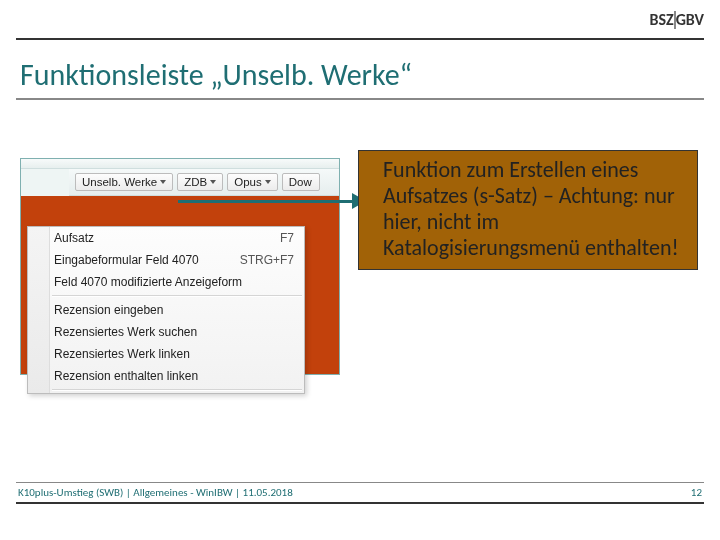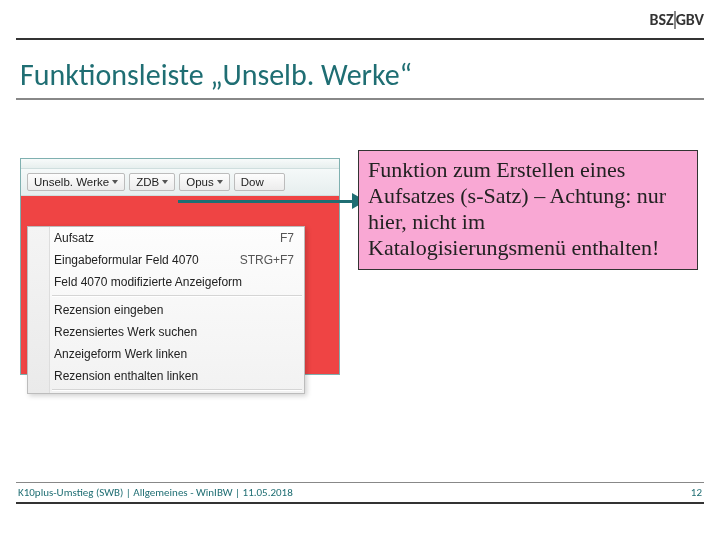--- a/index.html
+++ b/index.html
@@ -59,20 +59,21 @@
     height: 10px;
     background: linear-gradient(#f7fafa,#e7efee);
     border-bottom: 1px solid #cfdede;
   }
   .toolbar {
     display: flex;
     gap: 4px;
     padding: 4px 6px;
     background: linear-gradient(#f5f9f9,#e6eeee);
     border-bottom: 1px solid #cfdede;
+    margin-left: 48px;
   }
   .tb-btn {
     background: linear-gradient(#fdfdfd,#ececec);
     border: 1px solid #bcbcbc;
     border-radius: 2px;
     padding: 2px 6px;
     display: flex;
     align-items: center;
     gap: 3px;
     font-size: 11.5px;
@@ -114,34 +115,33 @@
   .menu-sep {
     height: 0;
     border-top: 1px solid #d5d5d5;
     border-bottom: 1px solid #fff;
     margin: 2px 2px 2px 24px;
   }
   .shortcut { color: #555; }
   .shot-body {
     height: 178px;
     position: relative;
-    background: #ef4444;
+    background: #c2410c;
   }
   
   .callout {
     position: absolute;
     top: 150px; left: 358px;
     width: 340px;
     border: 1px solid #333;
-    padding: 6px 10px 8px 9px;
+    padding: 6px 10px 8px 24px;
     font-size: 22px;
     line-height: 1.18;
     color: #222;
-    background: #f9a8d4;
-    font-family: Liberation Serif, serif;
+    background: #a16207;
   }
   
   .arrow-wrap {
     position: absolute;
     top: 193px; left: 178px;
     width: 188px; height: 18px;
   }
   .arrow-line {
     position: absolute;
     top: 7px; left: 0; width: 176px; height: 3px;
@@ -192,21 +192,21 @@
       <span class="tb-caret"></span>
     </div>
     <div class="tb-btn">
       <span>ZDB</span>
       <span class="tb-caret"></span>
     </div>
     <div class="tb-btn">
       <span>Opus</span>
       <span class="tb-caret"></span>
     </div>
-    <div class="tb-btn" style="padding-right:20px">
+    <div class="tb-btn" style="padding-right:7px">
       <span>Dow</span>
     </div>
   </div>
   <div class="shot-body">
     <div class="dropdown">
       <div class="menu-icon-col"></div>
       <div class="menu-items">
         <div class="menu-item">
           <span>Aufsatz</span>
           <span class="shortcut">F7</span>
@@ -220,21 +220,21 @@
           <span class="shortcut"></span>
         </div>
         <div class="menu-sep"></div>
         <div class="menu-item">
           <span>Rezension eingeben</span>
         </div>
         <div class="menu-item">
           <span>Rezensiertes Werk suchen</span>
         </div>
         <div class="menu-item">
-          <span>Anzeigeform Werk linken</span>
+          <span>Rezensiertes Werk linken</span>
         </div>
         <div class="menu-item">
           <span>Rezension enthalten linken</span>
         </div>
         <div class="menu-sep"></div>
       </div>
     </div>
   </div>
 </div>
 

